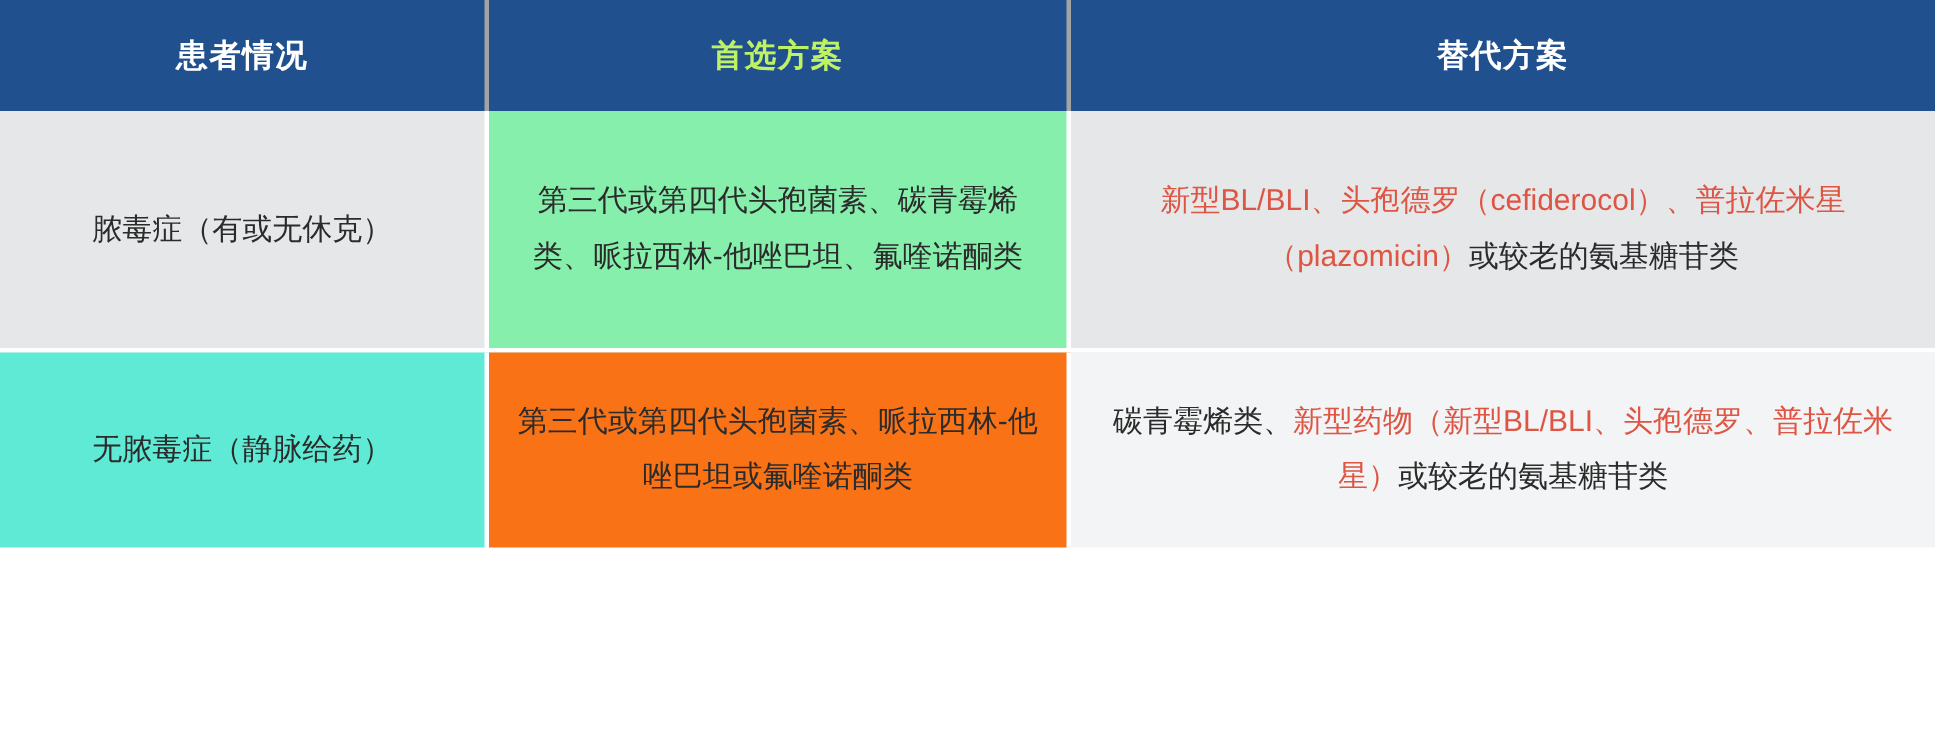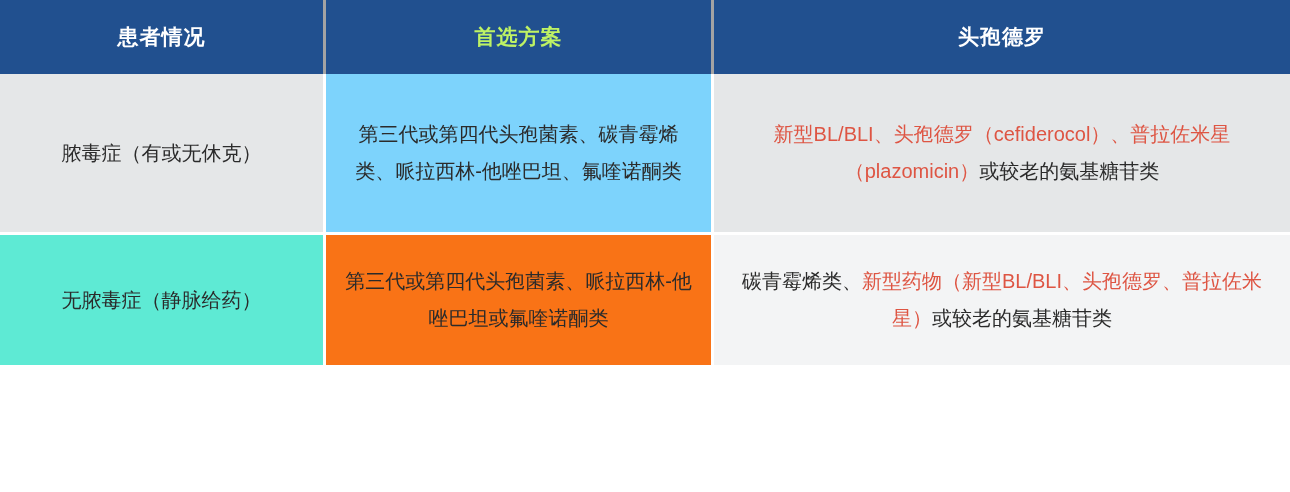--- a/index.html
+++ b/index.html
@@ -83,27 +83,27 @@
   <table class="tx-table">
     <colgroup>
       <col class="col-1">
       <col class="col-2">
       <col class="col-3">
     </colgroup>
     <thead>
       <tr>
         <th class="hd" style="background: rgb(33, 80, 143); color: rgb(255, 255, 255);">患者情况</th>
         <th class="hd" style="background: rgb(33, 80, 143); color: #bef264;">首选方案</th>
-        <th class="hd last" style="background: rgb(33, 80, 143); color: rgb(255, 255, 255);">头孢德罗</th>
+        <th class="hd last" style="background: rgb(33, 80, 143); color: rgb(255, 255, 255);">替代方案</th>
       </tr>
     </thead>
     <tbody>
       <tr class="row-a r1">
         <td class="cell c1" style="background: rgb(229, 231, 232);">脓毒症（有或无休克）</td>
-        <td class="cell" style="background: #7dd3fc;">第三代或第四代头孢菌素、碳青霉烯类、哌拉西林-他唑巴坦、氟喹诺酮类</td>
+        <td class="cell" style="background: #86efac;">第三代或第四代头孢菌素、碳青霉烯类、哌拉西林-他唑巴坦、氟喹诺酮类</td>
         <td class="cell last" style="background: rgb(229, 231, 232);"><span class="red" style="color: rgb(222, 85, 67);">新型BL/BLI、头孢德罗（cefiderocol）、普拉佐米星（plazomicin）</span><span class="blk" style="color: rgb(43, 43, 43);">或较老的氨基糖苷类</span></td>
       </tr>
       <tr class="row-b r2">
         <td class="cell c1" style="background: #5eead4;">无脓毒症（静脉给药）</td>
         <td class="cell" style="background: #f97316;">第三代或第四代头孢菌素、哌拉西林-他唑巴坦或氟喹诺酮类</td>
         <td class="cell last" style="background: rgb(243, 244, 245);"><span class="blk" style="color: rgb(43, 43, 43);">碳青霉烯类、</span><span class="red" style="color: rgb(222, 85, 67);">新型药物（新型BL/BLI、头孢德罗、普拉佐米星）</span><span class="blk" style="color: rgb(43, 43, 43);">或较老的氨基糖苷类</span></td>
       </tr>
     </tbody>
   </table>
 </div>

